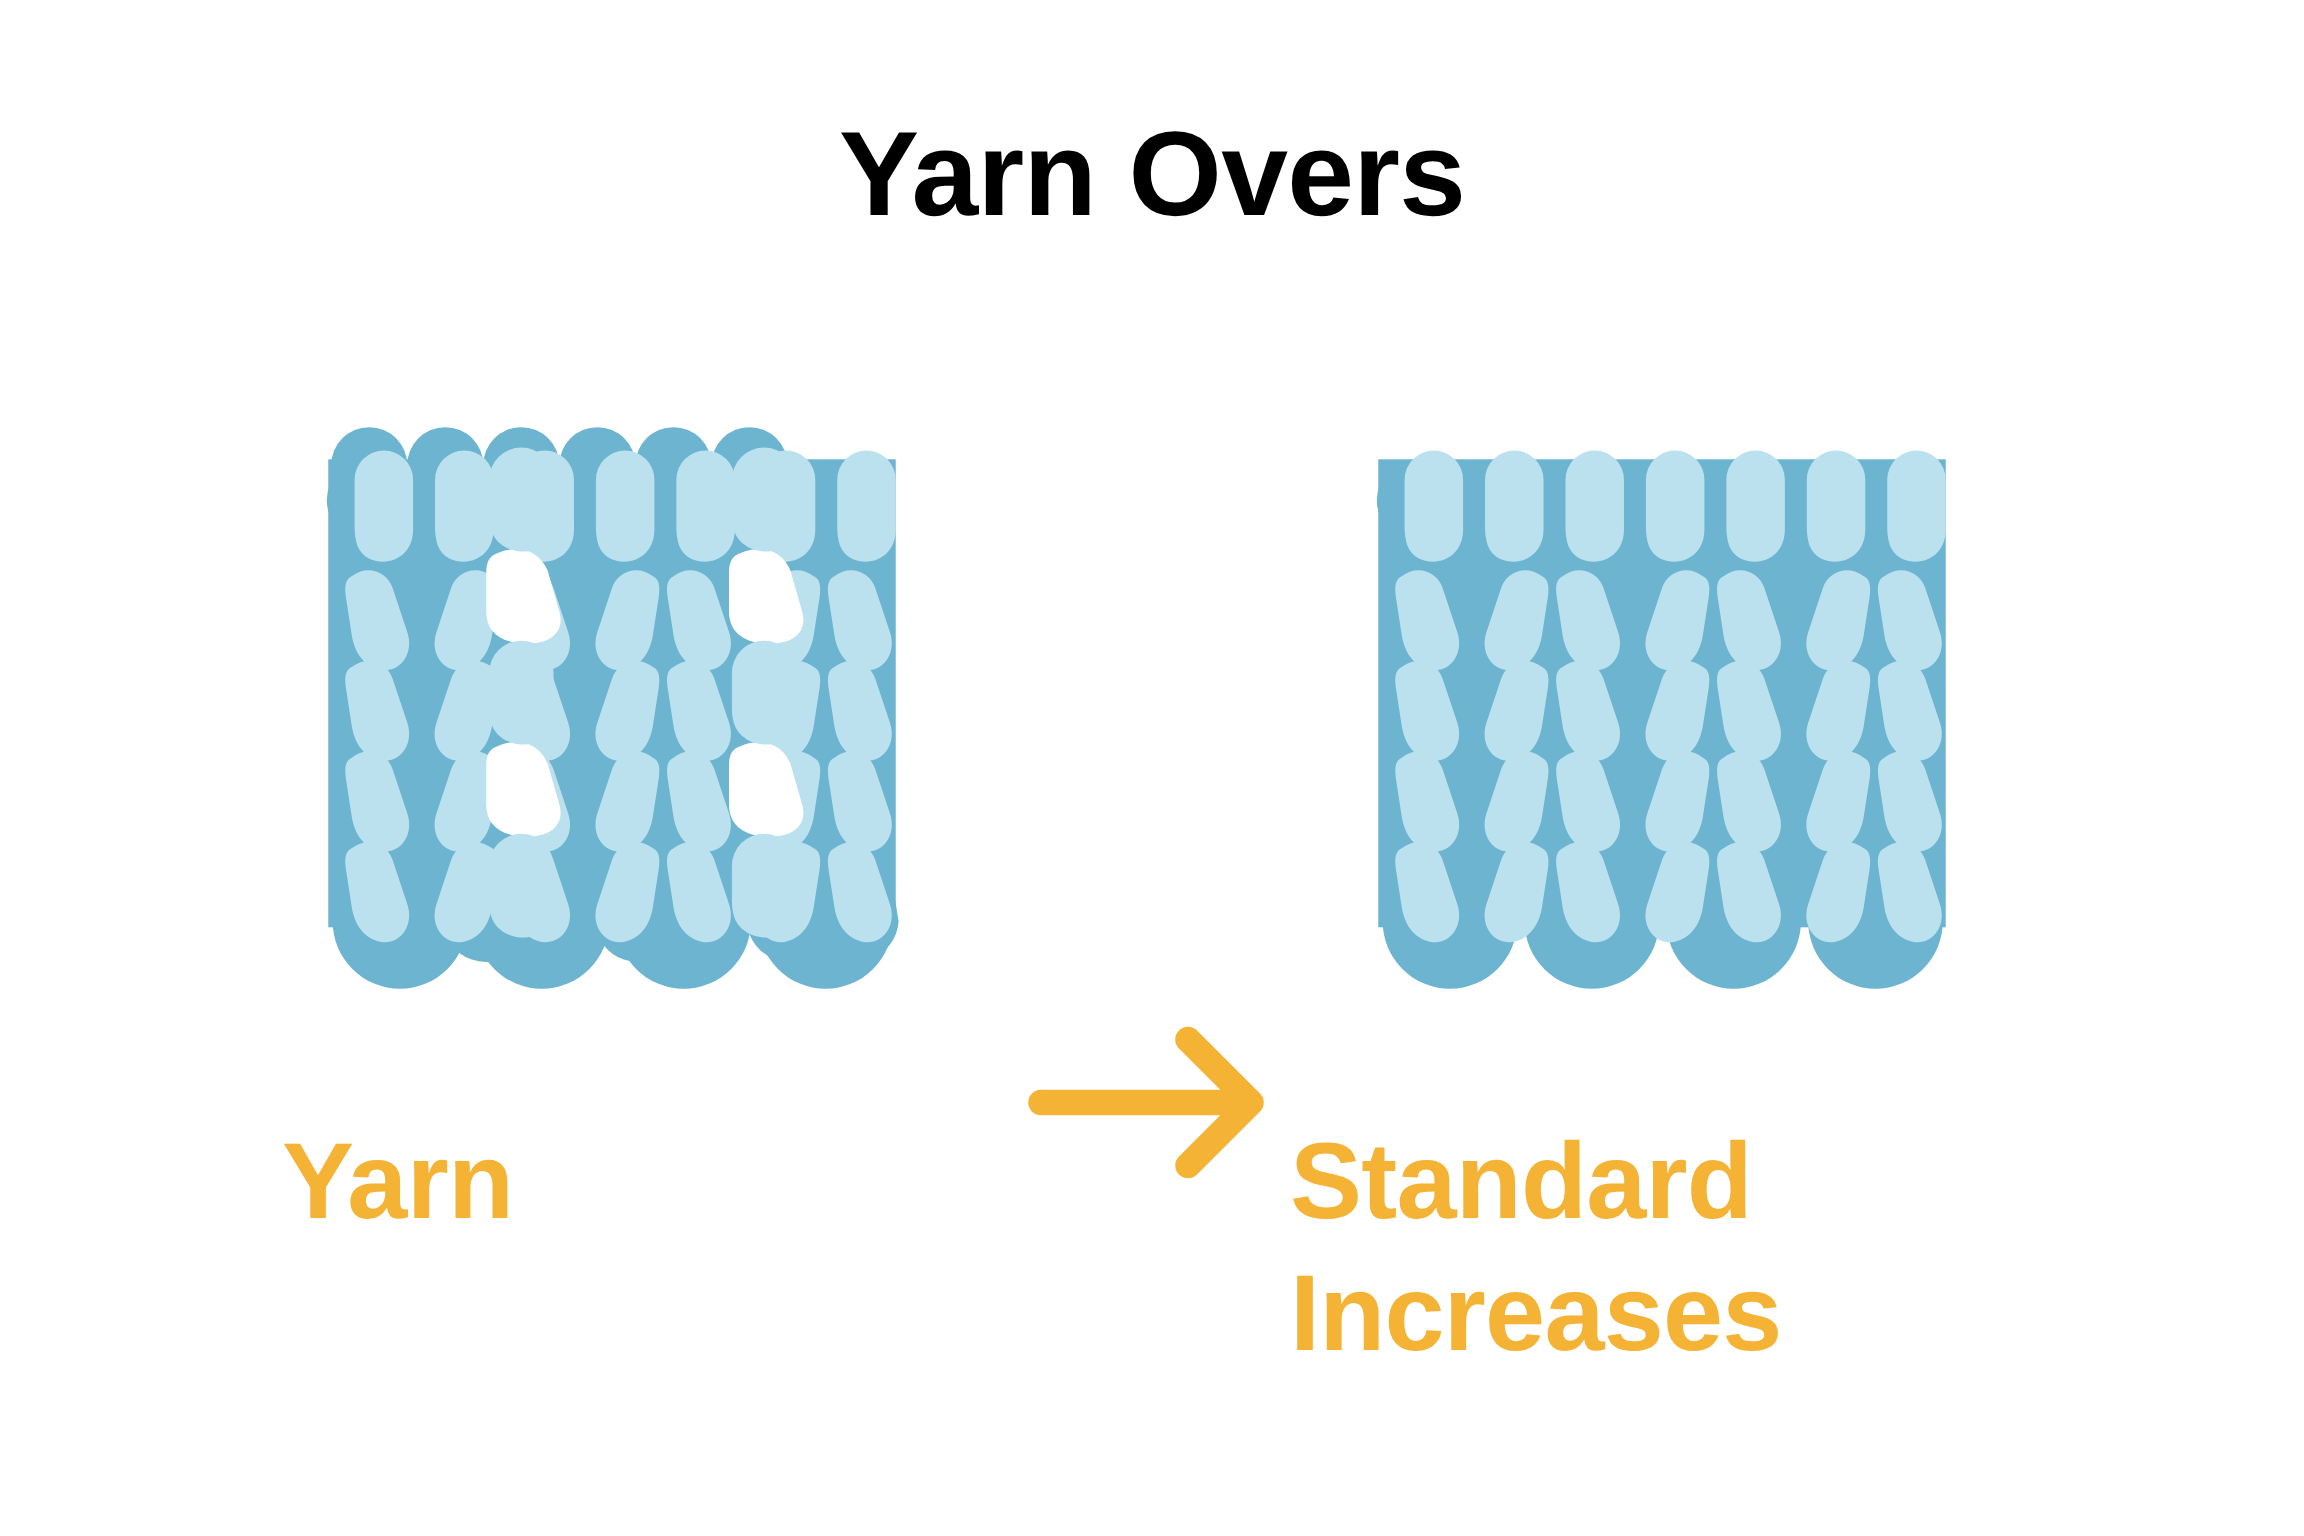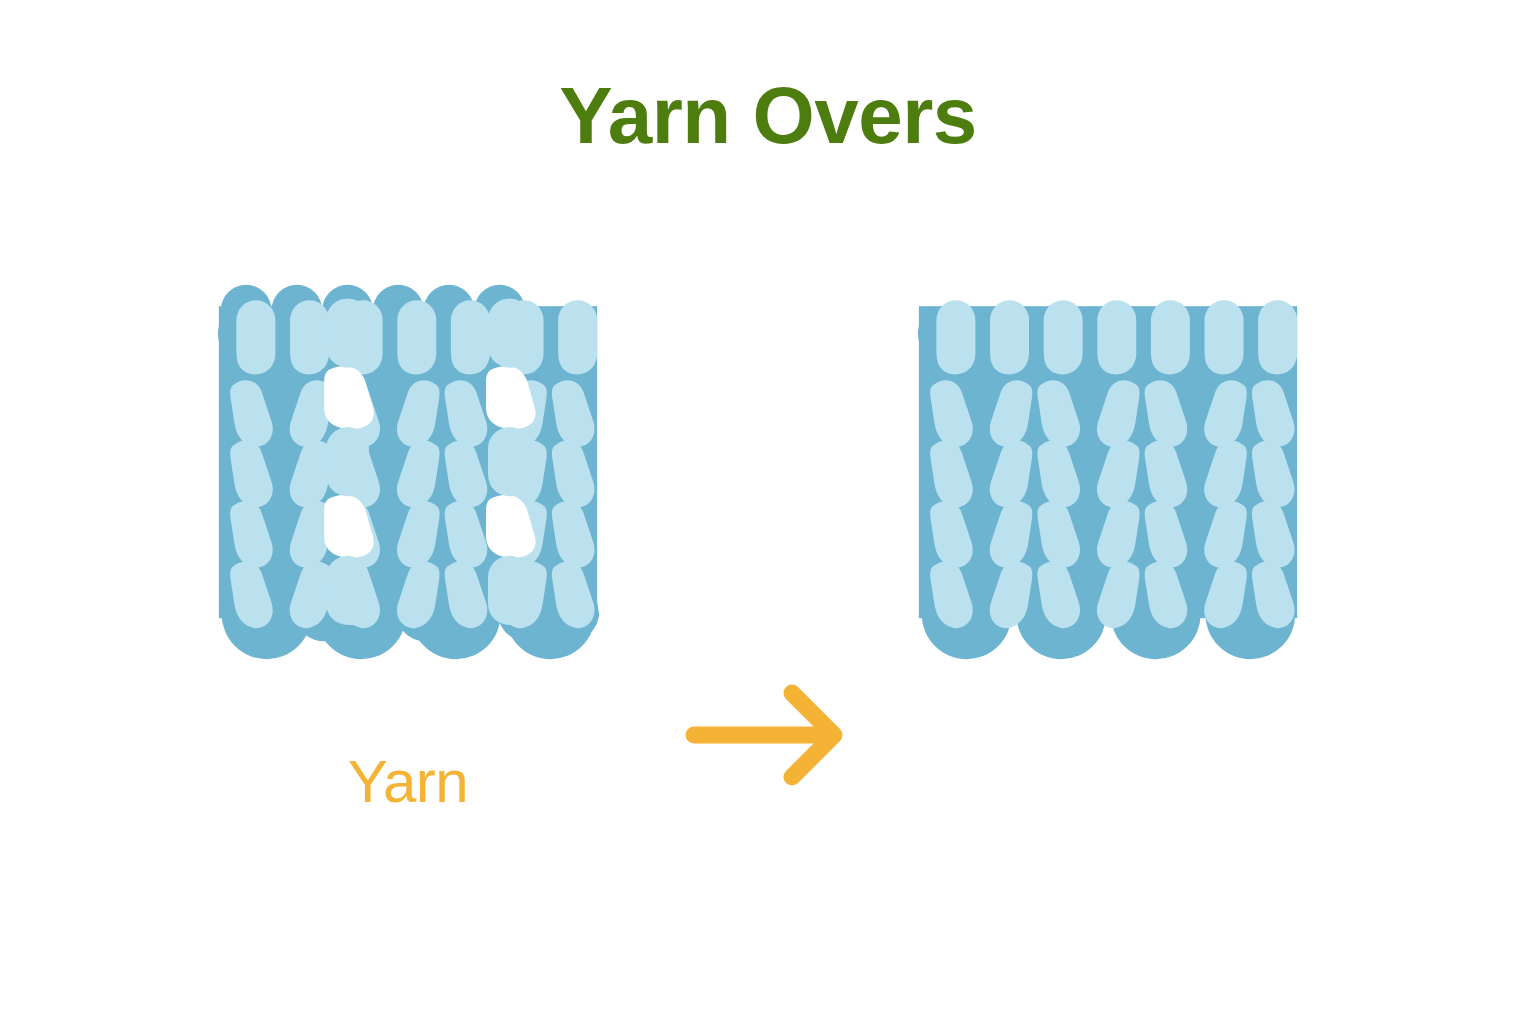--- a/index.html
+++ b/index.html
@@ -65,37 +65,36 @@
   }
   .arrow-svg {
     display: block;
     width: 176px;
     height: 120px;
   }
   
   .caption {
     position: absolute;
     top: 745px;
-    font-size: 60px;
-    font-weight: normal;
+    font-size: 72px;
+    font-weight: bold;
     color: #f4b335;
-    text-align: center;
     line-height: 1.22;
     letter-spacing: -0.5px;
   }
   .caption-left  { left: 188px;  width: 440px; }
   .caption-right { left: 860px;  width: 540px; }
   .caption .line { display: block; }
 </style>
 </head>
 <body style="background: rgb(255, 255, 255);">
 
 <div id="infographic">
 
-  <div class="title" style="color: #4d7c0f;">Yarn Overs</div>
+  <div class="title" style="color: #000000;">Yarn Overs</div>
 
   <div class="compare-row">
 
     <div class="panel panel-left">
       <svg class="swatch-svg" viewBox="0 0 400 400">
         <defs>
 
           <g id="petalL">
             <path d="M0,0 C -13,0 -21,10 -21,22 L -21,44 C -21,54 -13,61 -4,58 C 5,55 10,46 10,34 L 10,10 C 10,3 6,0 0,0 Z"></path>
           </g>
@@ -275,14 +274,18 @@
           <path d="M352,298 c10,-8 24,-4 28,8 l10,30 c5,15 -5,28 -18,26 c-11,-2 -18,-11 -20,-24 l-4,-26 c-1,-8 0,-12 4,-14 Z"></path>
         </g>
       </svg>
     </div>
   </div>
 
   <div class="caption caption-left" style="color: rgb(244, 179, 53);">
     <span class="line">Yarn</span>
   </div>
 
+  <div class="caption caption-right" style="color: rgb(244, 179, 53);">
+    <span class="line">Standard</span>
+    <span class="line">Increases</span>
+  </div>
 
 </div>
 
 </body></html>

